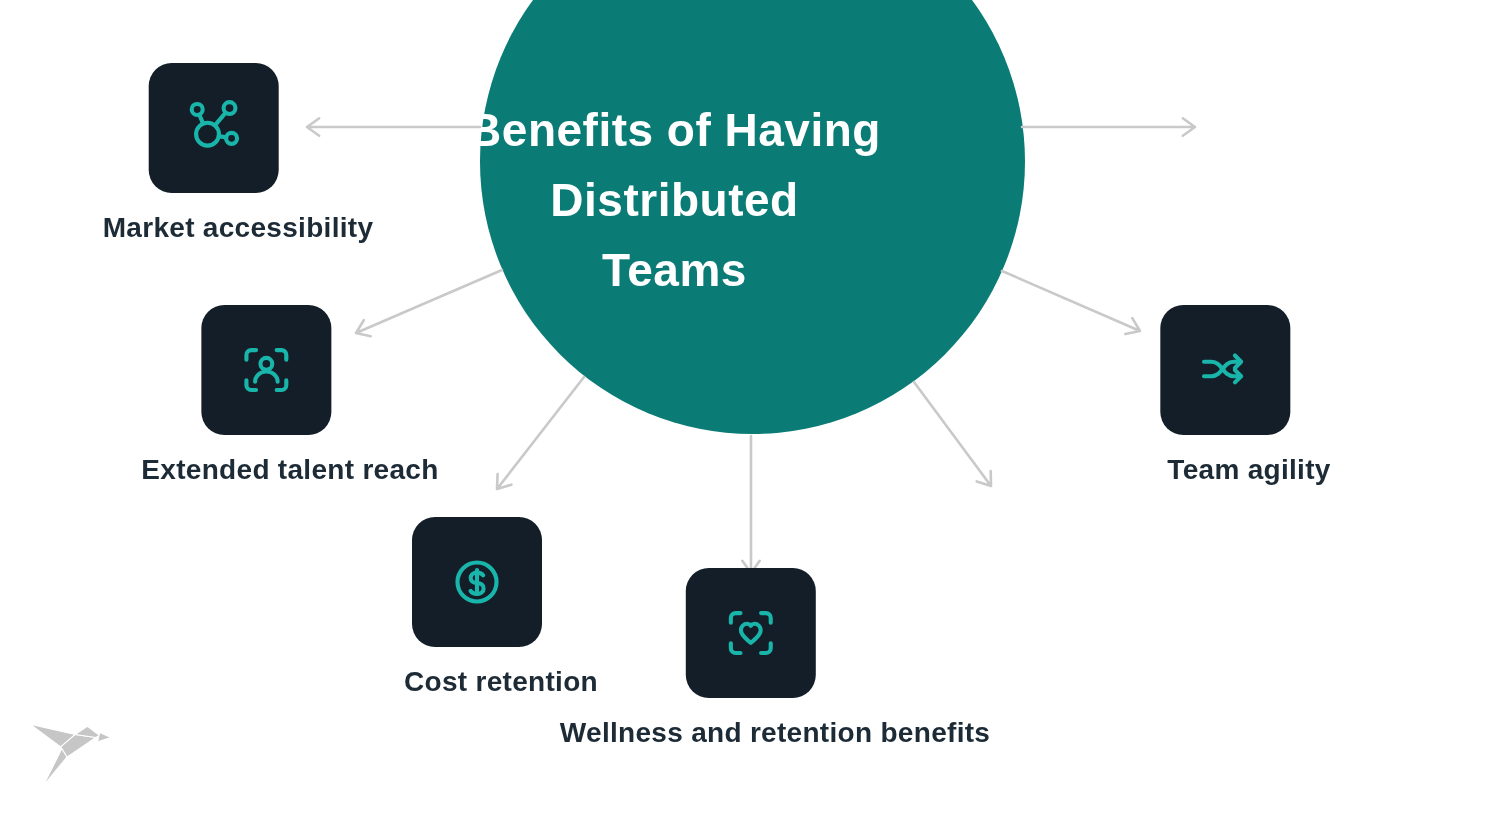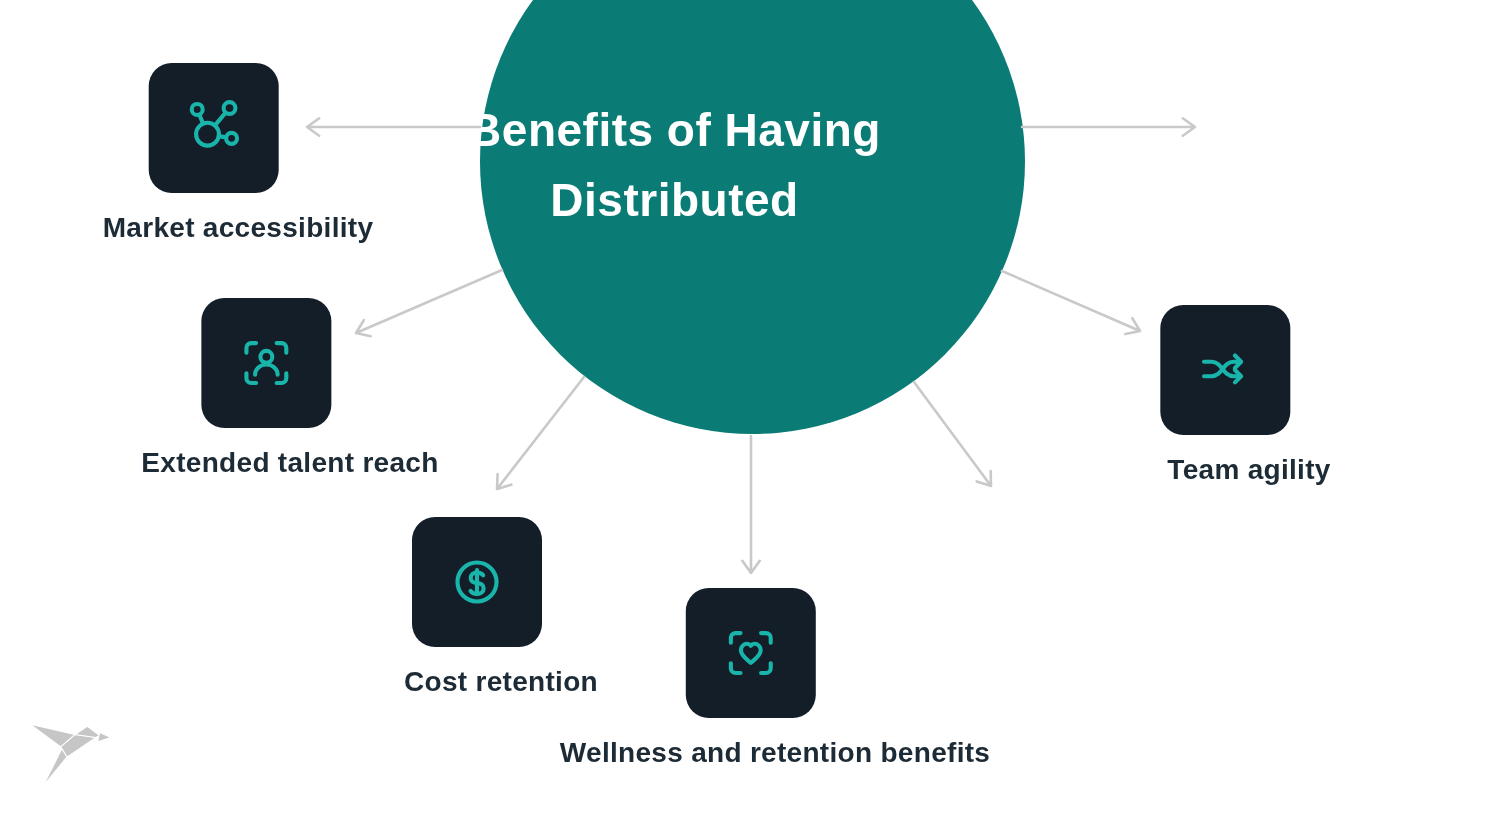--- a/index.html
+++ b/index.html
@@ -45,20 +45,21 @@
 </style>
 </head>
 <body>
 
 <div class="canvas">
 
   <div class="center-circle"></div>
   <div class="title">
     <div>Benefits of Having</div>
     <div>Distributed</div>
+    <div>Teams</div>
   </div>
 
   <svg id="arrows" class="arrows" viewBox="0 0 1500 815">
       <path d="M480,127 L307,127 M319.2,135.7 L307,127 L319.2,118.3"></path>
       <path d="M1022,127 L1195,127 M1182.8,118.3 L1195,127 L1182.8,135.7"></path>
       <path d="M502,270 L356,333 M370.7,336.2 L356,333 L363.8,320.2"></path>
       <path d="M1002,271 L1140,331 M1132.3,318.1 L1140,331 L1125.3,334.1"></path>
       <path d="M584,377 L497,489 M511.4,484.7 L497,489 L497.6,474.0"></path>
       <path d="M751,436 L751,573 M759.7,560.8 L751,573 L742.3,560.8"></path>
       <path d="M914,382 L991,486 M990.7,471.0 L991,486 L976.7,481.4"></path>
@@ -73,21 +74,21 @@
         <circle cx="37" cy="31.5" r="4"></circle>
         <line x1="16.3" y1="20.8" x2="13.5" y2="14.2"></line>
         <line x1="24.9" y1="22.1" x2="32.7" y2="12.8"></line>
         <line x1="27.7" y1="29.9" x2="33.1" y2="30.8"></line>
       </svg>
     </div>
     <div class="node-label">Market accessibility</div>
   </div>
 
 
-  <div class="node" style="left:266px;top:298px">
+  <div class="node" style="left:266px;top:305px">
     <div class="icon-box">
       <svg viewBox="0 0 48 48">
         <path d="M9.5,16.5 V13 a3.5,3.5 0 0 1 3.5,-3.5 H16.5"></path>
         <path d="M31.5,9.5 H35 a3.5,3.5 0 0 1 3.5,3.5 V16.5"></path>
         <path d="M38.5,31.5 V35 a3.5,3.5 0 0 1 -3.5,3.5 H31.5"></path>
         <path d="M16.5,38.5 H13 a3.5,3.5 0 0 1 -3.5,-3.5 V31.5"></path>
         <circle cx="24" cy="19.5" r="4.3"></circle>
         <path d="M15.8,32.5 a8.2,7.4 0 0 1 16.4,0"></path>
       </svg>
     </div>
@@ -110,21 +111,21 @@
     <div class="icon-box">
       <svg viewBox="0 0 48 48">
         <circle cx="24" cy="24" r="14.2"></circle>
         <line x1="24" y1="15.3" x2="24" y2="32.7"></line>
         <path d="M28.5,19.2 c-0.8,-1.2 -2.3,-2 -4.5,-2 c-2.8,0 -4.6,1.6 -4.6,3.9 c0,2.3 1.8,3.7 4.6,3.7 c2.8,0 4.8,1.4 4.8,3.9 c0,2.4 -2,4 -4.8,4 c-2.3,0 -3.9,-0.9 -4.7,-2.2"></path>
       </svg>
     </div>
     <div class="node-label">Cost retention</div>
   </div>
 
-  <div class="node" style="left:751px;top:588px">
+  <div class="node" style="left:751px;top:568px">
     <div class="icon-box">
       <svg viewBox="0 0 48 48">
         <path d="M9.5,16.5 V13 a3.5,3.5 0 0 1 3.5,-3.5 H16.5"></path>
         <path d="M31.5,9.5 H35 a3.5,3.5 0 0 1 3.5,3.5 V16.5"></path>
         <path d="M38.5,31.5 V35 a3.5,3.5 0 0 1 -3.5,3.5 H31.5"></path>
         <path d="M16.5,38.5 H13 a3.5,3.5 0 0 1 -3.5,-3.5 V31.5"></path>
         <path d="M24,31.2 C21.8,29 16.8,26.3 16.8,21.9 C16.8,19.3 18.9,17.3 21.3,17.3 C22.4,17.3 23.4,17.9 24,18.8 C24.6,17.9 25.6,17.3 26.7,17.3 C29.1,17.3 31.2,19.3 31.2,21.9 C31.2,26.3 26.2,29 24,31.2 Z"></path>
       </svg>
     </div>
     <div class="node-label">Wellness and retention benefits</div>

